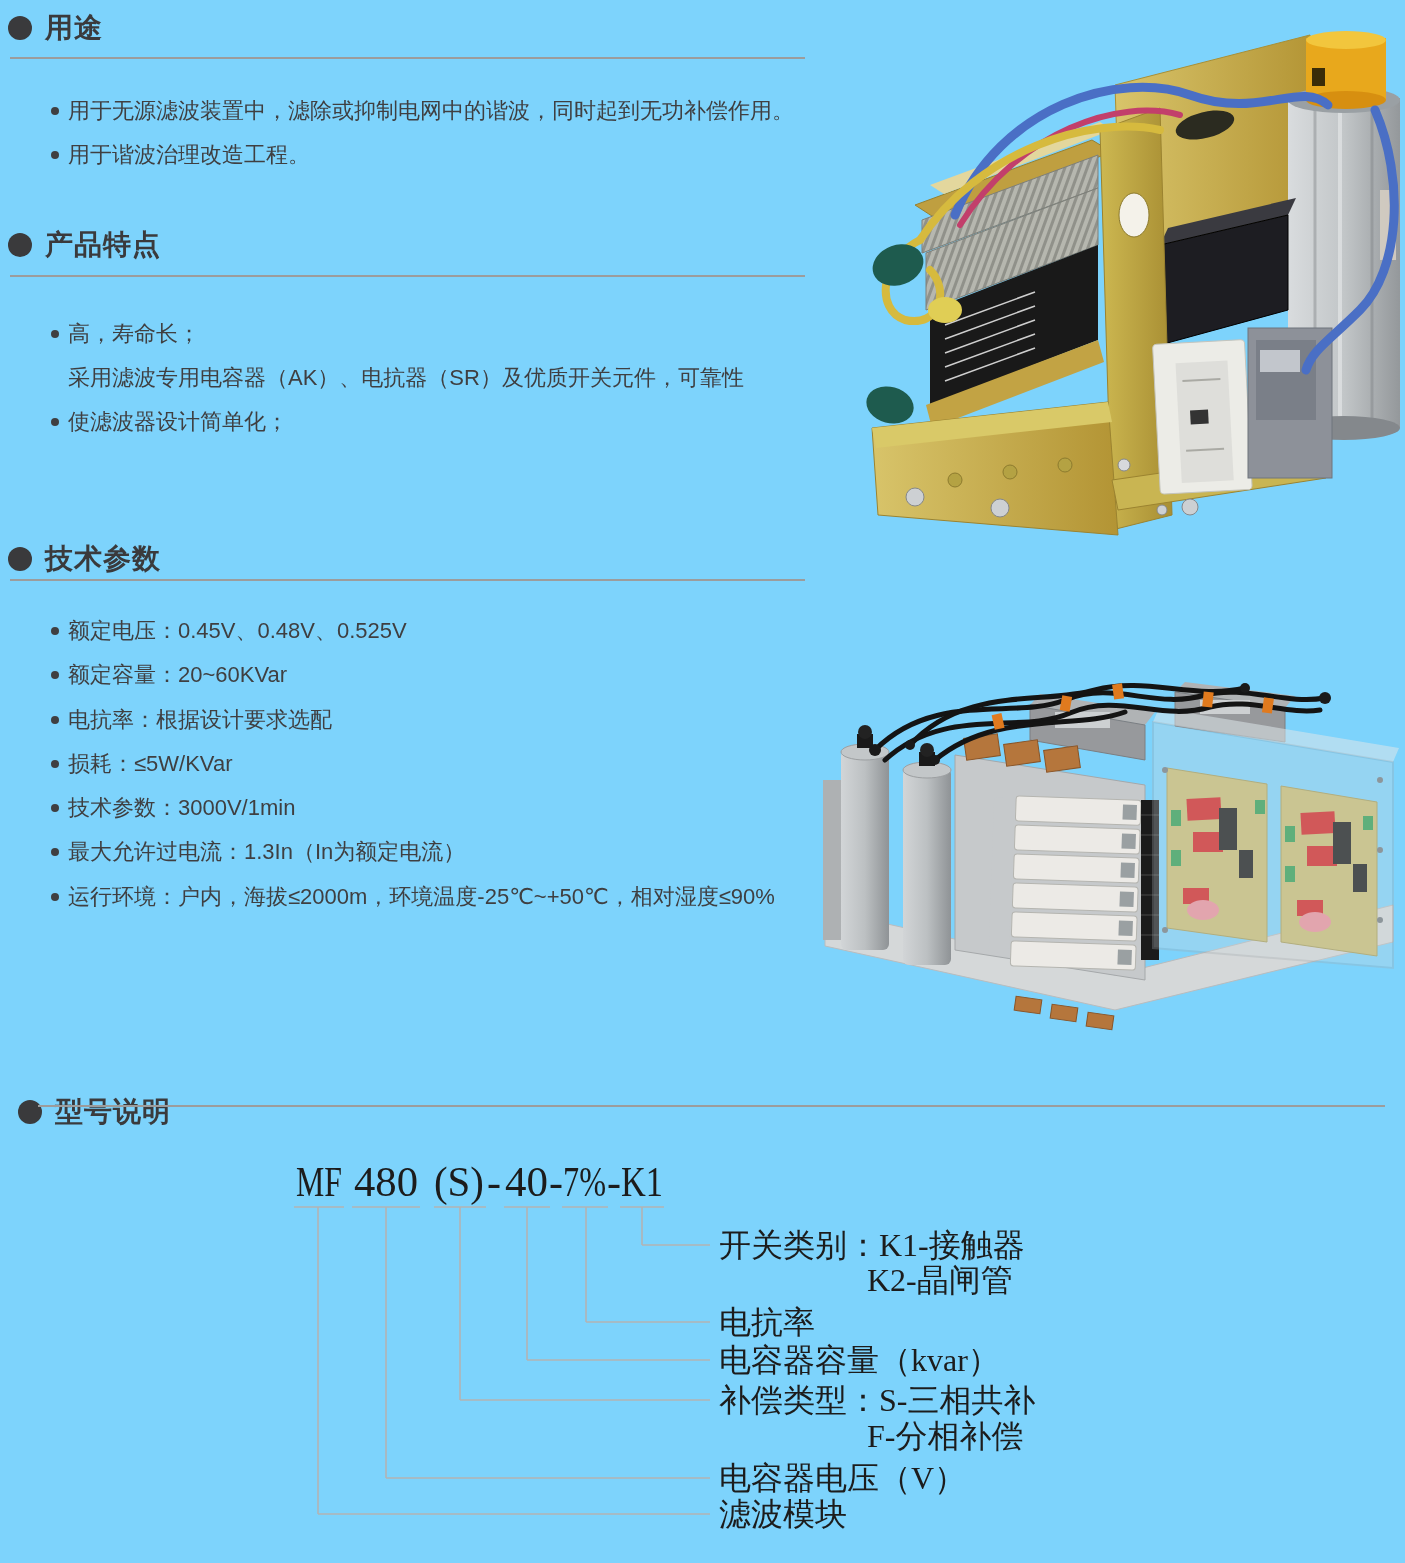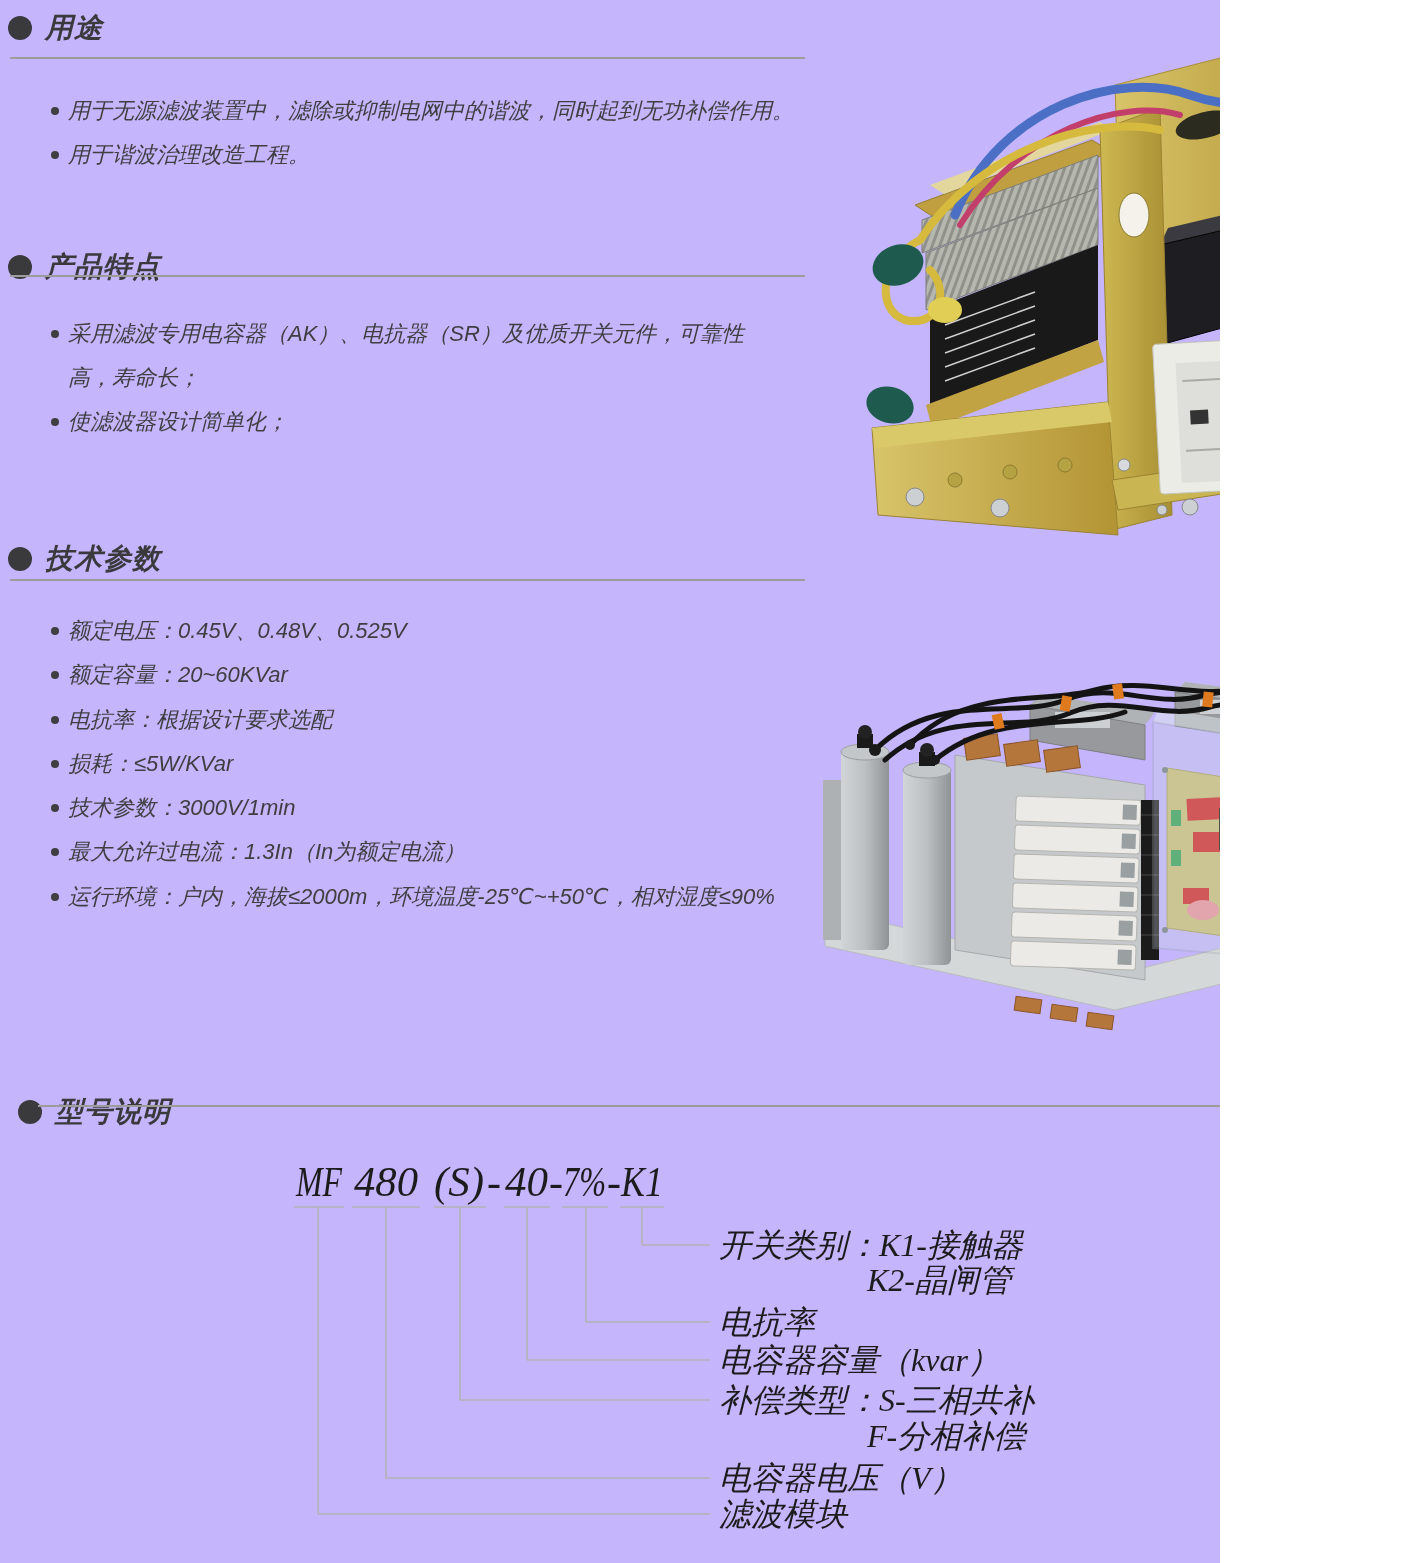--- a/index.html
+++ b/index.html
@@ -1,18 +1,18 @@
 <!DOCTYPE html>
 <html><head>
 <meta charset="utf-8">
 <style>
   html,body{margin:0;padding:0;background:#ffffff;}
   .page{
-    position:relative;width:1220px;height:1563px;background:#c4b5fd;overflow:hidden;
-    font-family:"Liberation Sans","DejaVu Sans",sans-serif;color:#3f3f41;font-style:italic;
+    position:relative;width:1405px;height:1563px;background:#7dd3fc;overflow:hidden;
+    font-family:"Liberation Sans","DejaVu Sans",sans-serif;color:#3f3f41;
   }
   
   .sec-head{position:absolute;left:8px;height:34px;display:flex;align-items:center;gap:13px;}
   .sec-head.indent{left:18px;margin-top:31px;}
   .dot{width:24px;height:24px;border-radius:50%;background:#3a3a3c;flex:none;}
   .sec-title{font-size:28px;font-weight:700;color:#3a3a3c;letter-spacing:1px;white-space:nowrap;}
   .rule{position:absolute;height:2px;background:#9c9c9c;}
   .r-short{left:10px;width:795px;}
   .r-long{left:38px;width:1347px;}
   
@@ -42,29 +42,29 @@
       <span class="sec-title">用途</span>
     </div>
     <div class="rule r-short" style="top:57px"></div>
     <ul class="blist" style="top:78px">
       <li>用于无源滤波装置中，滤除或抑制电网中的谐波，同时起到无功补偿作用。</li>
       <li>用于谐波治理改造工程。</li>
     </ul>
   </section>
 
   <section>
-    <div class="sec-head" style="top:250px">
+    <div class="sec-head" style="top:228px">
       <span class="dot"></span>
       <span class="sec-title">产品特点</span>
     </div>
     <div class="rule r-short" style="top:275px"></div>
     <ul class="blist" style="top:301px">
       <li>
+        <span class="ln">高，寿命长；</span>
         <span class="ln">采用滤波专用电容器（AK）、电抗器（SR）及优质开关元件，可靠性</span>
-        <span class="ln">高，寿命长；</span>
       </li>
       <li>使滤波器设计简单化；</li>
     </ul>
   </section>
 
   <section>
     <div class="sec-head" style="top:542px">
       <span class="dot"></span>
       <span class="sec-title">技术参数</span>
     </div>

